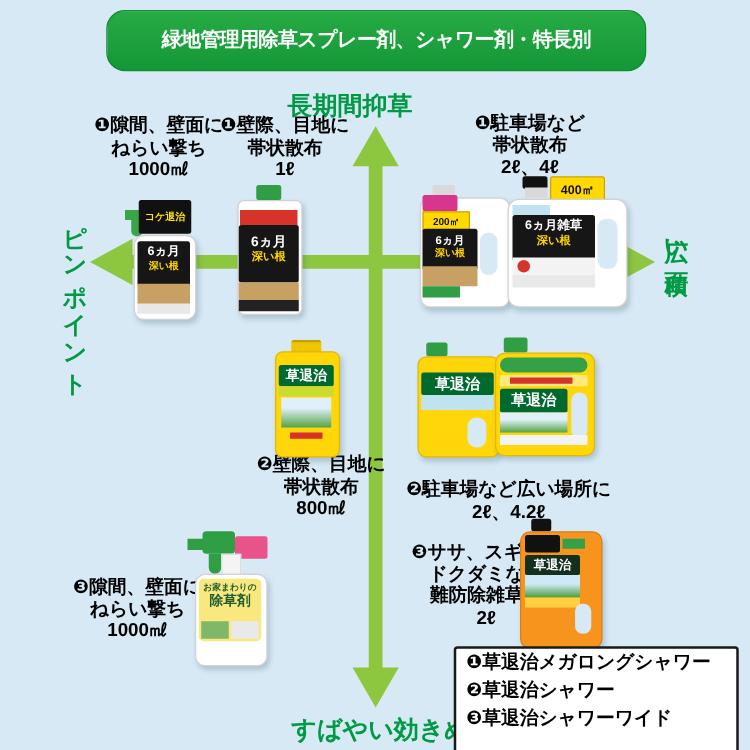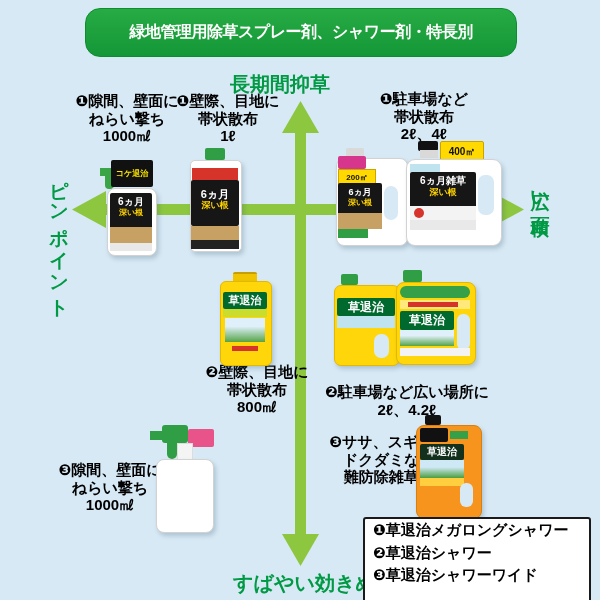--- a/index.html
+++ b/index.html
@@ -75,20 +75,21 @@
   </div>
   <div class="ann" style="left:40px;top:461px;width:140px">
     <div>❸隙間、壁面に</div>
     <div>ねらい撃ち</div>
     <div>1000㎖</div>
   </div>
   <div class="ann" style="left:319px;top:433px;width:140px">
     <div>❸ササ、スギナ、</div>
     <div>ドクダミなど</div>
     <div>難防除雑草に</div>
+    <div>2ℓ</div>
   </div>
 
   <div class="abs" style="left:102px;top:160px;width:56px;height:100px">
     <div class="abs" style="left:-2px;top:8px;width:14px;height:8px;background:#3aa547"></div>
     <div class="abs" style="left:3px;top:14px;width:9px;height:15px;background:#3aa547;border-radius:0 0 4px 4px"></div>
     <div class="abs" style="left:9px;top:0;width:42px;height:27px;background:#111;border-radius:2px;color:#ffe600;font-size:8px;font-weight:700;display:flex;align-items:center;justify-content:center">コケ退治</div>
     <div class="abs white-body" style="left:5px;top:28px;width:48px;height:66px"></div>
     <div class="abs blabel" style="left:8px;top:33px;width:42px;height:33px">
       <div class="bl1">6ヵ月</div>
       <div class="bl2">深い根</div>
@@ -170,20 +171,26 @@
     <div class="abs" style="left:4px;top:78px;width:70px;height:8px;background:#f3f3f3"></div>
   </div>
 
   <div class="abs" style="left:150px;top:423px;width:66px;height:108px">
     <div class="abs" style="left:0;top:8px;width:16px;height:9px;background:#2f9e45"></div>
     <div class="abs" style="left:12px;top:2px;width:26px;height:18px;background:#2f9e45;border-radius:3px"></div>
     <div class="abs" style="left:17px;top:20px;width:10px;height:16px;background:#2f9e45;border-radius:0 0 5px 5px"></div>
     <div class="abs" style="left:38px;top:6px;width:26px;height:18px;background:#e8538a;border-radius:2px"></div>
     <div class="abs" style="left:27px;top:20px;width:14px;height:16px;background:#f4f4f4;border:1px solid #ddd"></div>
     <div class="abs white-body" style="left:6px;top:36px;width:56px;height:72px"></div>
+    <div class="abs" style="left:9px;top:40px;width:50px;height:50px;background:#f9e87f;border-radius:4px;text-align:center">
+      <div style="font-size:7px;font-weight:700;color:#1c5c2e;line-height:9px;margin-top:3px">お家まわりの</div>
+      <div style="font-size:11px;font-weight:700;color:#1c5c2e;line-height:12px">除草剤</div>
+      <div class="abs" style="left:2px;top:34px;width:22px;height:14px;background:#7fb868"></div>
+      <div class="abs" style="left:26px;top:34px;width:22px;height:14px;background:#e9e9e9"></div>
+    </div>
   </div>
 
   <div class="abs" style="left:416px;top:415px;width:64px;height:102px">
     <div class="abs" style="left:9px;top:0;width:16px;height:10px;background:#111;border-radius:2px"></div>
     <div class="abs" style="left:0;top:10px;width:64px;height:92px;background:#f7941d;border:1px solid #d97f12;border-radius:8px;box-shadow:2px 3px 4px rgba(60,90,110,.25)"></div>
     <div class="abs" style="left:4px;top:13px;width:28px;height:14px;background:#111;border-radius:2px"></div>
     <div class="abs" style="left:34px;top:16px;width:18px;height:8px;background:#35a048"></div>
     <div class="abs" style="left:4px;top:29px;width:44px;height:16px;background:#12301c;color:#fff;font-weight:700;font-size:10px;display:flex;align-items:center;justify-content:center;border-radius:2px">草退治</div>
     <div class="abs" style="left:4px;top:45px;width:44px;height:18px;background:linear-gradient(#cfe8f5 40%,#4a9e3f)"></div>
     <div class="abs" style="left:4px;top:63px;width:44px;height:8px;background:#ffcf3f"></div>

